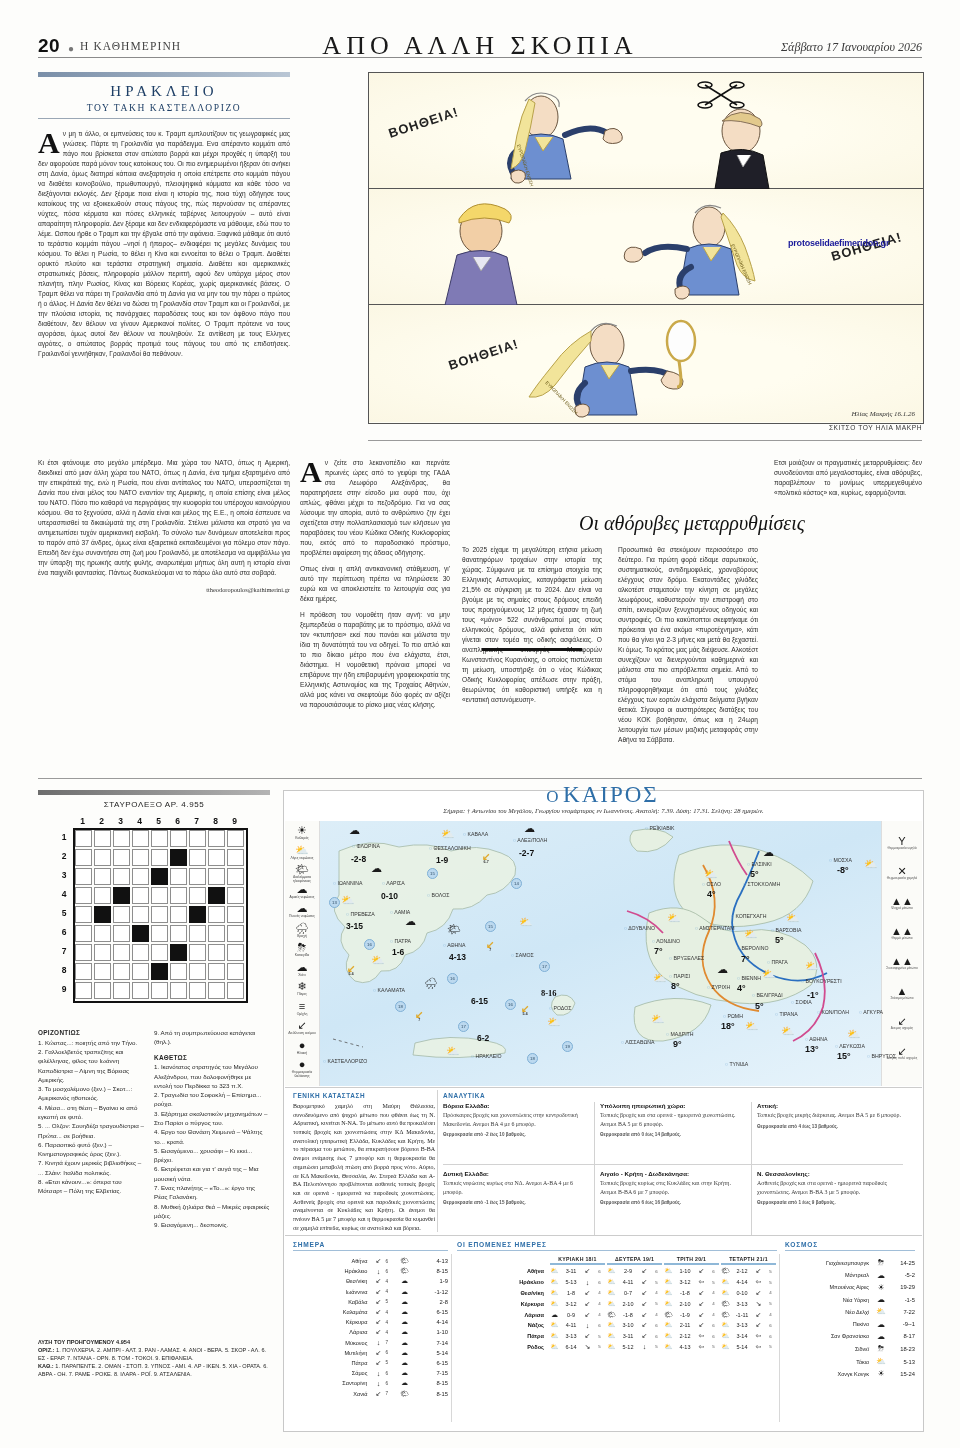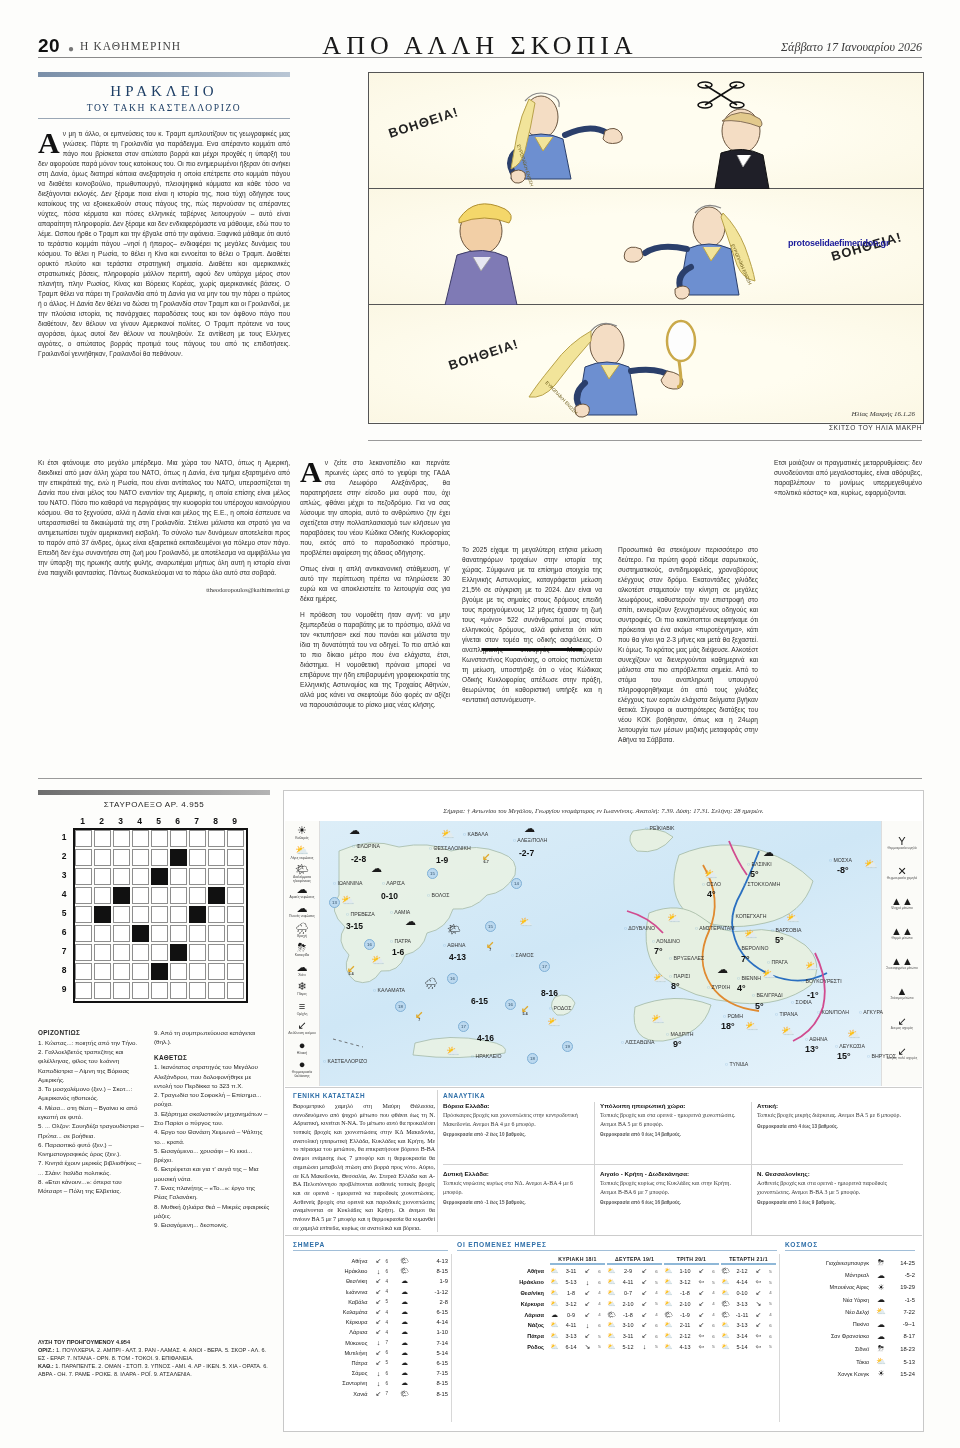--- a/index.html
+++ b/index.html
@@ -260,20 +260,21 @@
   <div class="wmark">protoselidaefimeridon.gr</div>
   <div class="cart-caption">ΣΚΙΤΣΟ ΤΟΥ ΗΛΙΑ ΜΑΚΡΗ</div>
   <div class="cart-rule"></div>
 
   <div class="col-mid">
     <p class="dropcap">Αν ζείτε στο λεκανοπέδιο και περνάτε πρωινές ώρες από το γεφύρι της ΓΑΔΑ στα Λεωφόρο Αλεξάνδρας, θα παρατηρήσετε στην είσοδο μια ουρά που, όχι απλώς, φθάνει μέχρι το πεζοδρόμιο. Για να σας λύσουμε την απορία, αυτό το ανθρώπινο ζην έχει σχετίζεται στην πολλαπλασιασμό των κλήσεων για παραβάσεις του νέου Κώδικα Οδικής Κυκλοφορίας που, εκτός από το παραδοσιακό πρόστιμο, προβλέπει αφαίρεση της άδειας οδήγησης.</p>
     <p>Οπως είναι η απλή αντικανονική στάθμευση, γι' αυτό την περίπτωση πρέπει να πληρώσετε 30 ευρώ και να αποκλειστείτε το λειτουργία σας για δέκα ημέρες.</p>
     <p>Η πρόθεση του νομοθέτη ήταν αγνή: να μην ξεμπερδεύει ο παραβάτης με το πρόστιμο, αλλά να τον «κτυπήσει» εκεί που πονάει και μάλιστα την ίδια τη δυνατότητά του να οδηγεί. Το πιο απλό και το πιο δίκαιο μέτρο που ένα ελάχιστα, έτσι, διάστημα. Η νομοθετική πρόνοια μπορεί να επιβάρυνε την ήδη επιβαρυμένη γραφειοκρατία της Ελληνικής Αστυνομίας και της Τροχαίας Αθηνών, αλλά μας κάνει να σκεφτούμε δύο φορές αν αξίζει να παρουσιάσουμε το ρίσκο μιας νέας κλήσης.</p>
   </div>
 
+  <div class="art2-head">Οι αθόρυβες μεταρρυθμίσεις</div>
 
   <div class="mid2">
     <p>Το 2025 είχαμε τη μεγαλύτερη ετήσια μείωση θανατηφόρων τροχαίων στην ιστορία της χώρας. Σύμφωνα με τα επίσημα στοιχεία της Ελληνικής Αστυνομίας, καταγράφεται μείωση 21,5% σε σύγκριση με το 2024. Δεν είναι να βγούμε με τις σημαίες στους δρόμους επειδή τους προηγούμενους 12 μήνες έχασαν τη ζωή τους «μόνο» 522 συνάνθρωποί μας στους ελληνικούς δρόμους, αλλά φαίνεται ότι κάτι γίνεται στον τομέα της οδικής ασφάλειας. Ο αναπληρωτής υπουργός Μεταφορών Κωνσταντίνος Κυρανάκης, ο οποίος πιστώνεται τη μείωση, υποστήριξε ότι ο νέος Κώδικας Οδικής Κυκλοφορίας απέδωσε στην πράξη, θεωρώντας ότι καθοριστική υπήρξε και η «εντατική αστυνόμευση».</p>
   </div>
   <div class="pull-rule"></div>
 
   <div class="mid3">
     <p>Προσωπικά θα στεκόμουν περισσότερο στο δεύτερο. Για πρώτη φορά είδαμε σαρωτικούς, συστηματικούς, αντιδημοφιλείς, χρονοβόρους ελέγχους στον δρόμο. Εκατοντάδες χιλιάδες αλκοτέστ σταματούν την κίνηση σε μεγάλες λεωφόρους, καθυστερούν την επιστροφή στο σπίτι, εκνευρίζουν ξενυχτισμένους οδηγούς και συντροφιές. Οι πιο κακύποπτοι σκεφτήκαμε ότι πρόκειται για ένα ακόμα «πυροτέχνημα», κάτι που θα γίνει για 2-3 μήνες και μετά θα ξεχαστεί. Κι όμως. Το κράτος μας μάς διέψευσε. Αλκοτέστ συνεχίζουν να διενεργούνται καθημερινά και μάλιστα στα πιο απρόβλεπτα σημεία. Από το στόμα του αναπληρωτή υπουργού πληροφορηθήκαμε ότι από τους χιλιάδες ελέγχους των εορτών ελάχιστα δείγματα βγήκαν θετικά. Σίγουρα οι αυστηρότερες διατάξεις του νέου ΚΟΚ βοήθησαν, όπως και η 24ωρη λειτουργία των μέσων μαζικής μεταφοράς στην Αθήνα τα Σάββατα.</p>
   </div>
   <div class="mid4">
@@ -432,20 +433,24 @@
     </div>
   </div>
   <div class="solution">
     <div class="sh">ΛΥΣΗ ΤΟΥ ΠΡΟΗΓΟΥΜΕΝΟΥ 4.954</div>
     <div><span class="sh">ΟΡΙΖ.:</span>
       <span>1. ΠΟΥΛΧΕΡΙΑ. 2. ΑΜΠΡΙ - ΑΛΤ. 3. ΡΑΝ - ΛΑΜΑΣ. 4. ΑΝΟΙ - ΒΕΡΑ. 5. ΣΚΟΡ - ΑΛ. 6. ΕΣ - ΕΡΑΡ. 7. ΝΤΑΝΑ - ΟΡΝ. 8. ΤΟΜ - ΤΟΚΟΙ. 9. ΕΠΙΦΑΝΕΙΑ.</span></div>
     <div><span class="sh">ΚΑΘ.:</span>
       <span>1. ΠΑΡΑΠΕΝΤΕ. 2. ΟΜΑΝ - ΣΤΟΠ. 3. ΥΠΝΟΣ - ΑΜΙ. 4. ΛΡ - ΙΚΕΝ. 5. ΧΙΑ - ΟΡΑΤΑ. 6. ΑΒΡΑ - ΟΗ. 7. ΡΑΜΕ - ΡΟΚΕ. 8. ΙΛΑΡΑ - ΡΟΪ. 9. ΑΤΣΑΛΕΝΙΑ.</span></div>
   </div>
 
+  <div class="wx-title">
+    <span class="o">Ο</span>
+    <span class="k">ΚΑΙΡΟΣ</span>
+  </div>
   <div class="wx">
 
     <div class="wx-sub">Σήμερα: † Αντωνίου του Μεγάλου, Γεωργίου νεομάρτυρος εν Ιωαννίνοις. Ανατολή: 7.39. Δύση: 17.31. Σελήνη: 28 ημερών.</div>
 
     <div class="wx-maps">
       <div class="legend-strip" id="legend-left">
           <div class="lg-item" style="top: 4px;">
             <div class="ic">☀</div>
             <span class="tx">Καθαρός</span>
           </div>
@@ -561,29 +566,29 @@
           <div class="temp " style="left: 27px; top: 100px;">3-15</div>
           <div class="city" style="left: 71px; top: 88px;"><span class="dot">○</span> ΛΑΜΙΑ</div>
           <div class="wicon" style="left: 86px; top: 95px;">☁</div>
           <div class="city" style="left: 71px; top: 117px;"><span class="dot">○</span> ΠΑΤΡΑ</div>
           <div class="temp " style="left: 73px; top: 126px;">1-6</div>
           <div class="wicon" style="left: 52px; top: 134px;">⛅</div>
           <div class="city" style="left: 124px; top: 121px;"><span class="dot">○</span> ΑΘΗΝΑ</div>
           <div class="temp " style="left: 130px; top: 131px;">4-13</div>
           <div class="wicon" style="left: 128px; top: 103px;">🌤</div>
           <div class="city" style="left: 192px; top: 131px;"><span class="dot">○</span> ΣΑΜΟΣ</div>
-          <div class="temp " style="left: 222px; top: 167px;">8-16</div>
+          <div class="temp " style="left: 222px; top: 167px; font-family: Liberation Serif, serif;">8-16</div>
           <div class="wicon" style="left: 200px; top: 96px;">⛅</div>
           <div class="city" style="left: 54px; top: 166px;"><span class="dot">○</span> ΚΑΛΑΜΑΤΑ</div>
           <div class="temp " style="left: 152px; top: 175px;">6-15</div>
           <div class="wicon" style="left: 105px; top: 157px;">🌧</div>
           <div class="city" style="left: 230px; top: 184px;"><span class="dot">○</span> ΡΟΔΟΣ</div>
           <div class="wicon" style="left: 228px; top: 196px;">⛅</div>
           <div class="city" style="left: 152px; top: 232px;"><span class="dot">○</span> ΗΡΑΚΛΕΙΟ</div>
-          <div class="temp " style="left: 158px; top: 212px;">4-16</div>
+          <div class="temp " style="left: 158px; top: 212px;">6-2</div>
           <div class="wicon" style="left: 127px; top: 225px;">⛅</div>
           <div class="city" style="left: 4px; top: 237px;"><span class="dot">○</span> ΚΑΣΤΕΛΛΟΡΙΖΟ</div>
           <div class="seatemp" style="left: 108px; top: 47px;">15</div>
           <div class="seatemp" style="left: 192px; top: 57px;">14</div>
           <div class="seatemp" style="left: 10px; top: 76px;">13</div>
           <div class="seatemp" style="left: 166px; top: 100px;">15</div>
           <div class="seatemp" style="left: 45px; top: 118px;">16</div>
           <div class="seatemp" style="left: 128px; top: 152px;">16</div>
           <div class="seatemp" style="left: 220px; top: 140px;">17</div>
           <div class="seatemp" style="left: 76px; top: 180px;">18</div>

